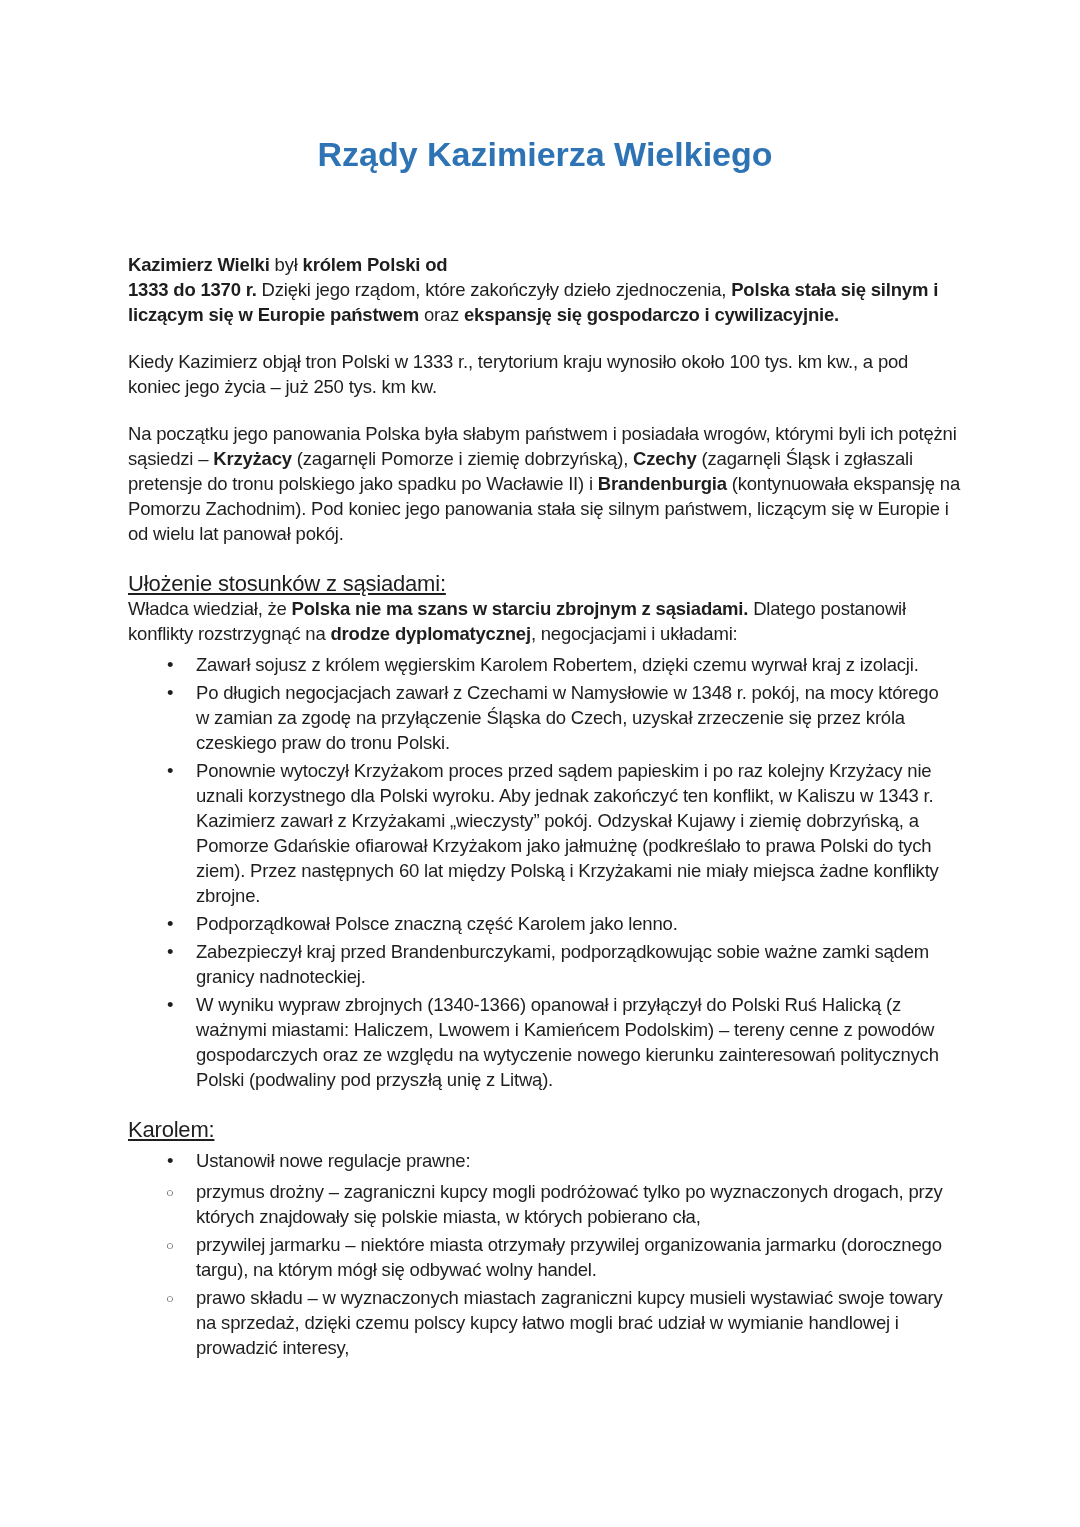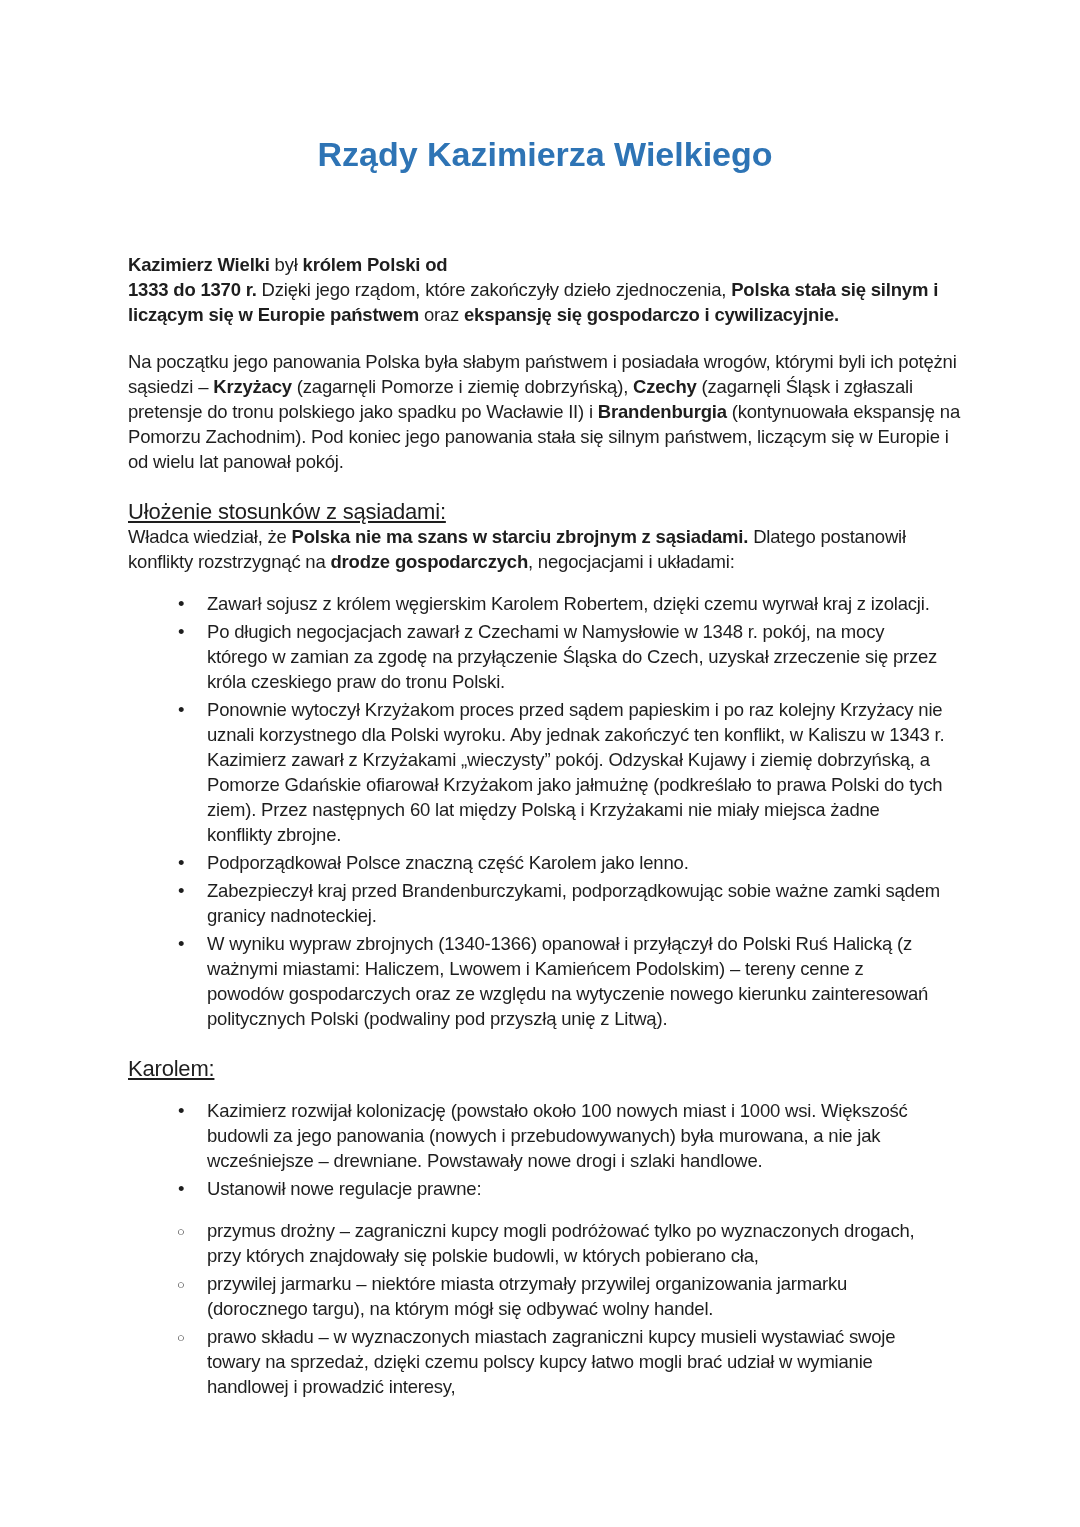--- a/index.html
+++ b/index.html
@@ -29,21 +29,21 @@
   .para { margin: 16px 0 22px 0; }
   .para.tight { margin: 0; }
   .heading {
     font-size: 22px;
     font-weight: 400;
     line-height: 25px;
     text-decoration: underline;
     text-underline-offset: 2px;
     margin: 25px 0 0 0;
   }
-  ul.list { list-style: none; margin: 17px; padding: 0; }
+  ul.list { list-style: none; margin: 6px; padding: 0; }
   ul.list > li { position: relative; padding-left: 62px; margin: 0 0 3px 0; }
   ul.list.disc > li::before {
     content: "\2022";
     position: absolute;
     left: 33px; top: 0;
   }
   ul.list.circle > li::before {
     content: "\25CB";
     position: absolute;
     left: 32px; top: 1px;
@@ -52,36 +52,36 @@
   b { font-weight: 700; }
 </style>
 </head>
 <body>
 
 <div class="page" style="color: rgb(30, 30, 30); background: rgb(255, 255, 255); border-radius: 32px;">
   <div class="doc">
     <h1 class="title" style="color: rgb(46, 116, 181);">Rządy Kazimierza Wielkiego</h1>
     <div>
         <p class="para"><b>Kazimierz Wielki</b> był <b>królem Polski od</b><br><b>1333 do 1370 r.</b> Dzięki jego rządom, które zakończyły dzieło zjednoczenia, <b>Polska stała się silnym i liczącym się w Europie państwem</b> oraz <b>ekspansję się gospodarczo i cywilizacyjnie.</b></p>
+        <p class="para">Kiedy Kazimierz objął tron Polski w 1333 r., terytorium kraju wynosiło około 100 tys. km kw., a pod koniec jego życia – już 250 tys. km kw.</p>
         <p class="para">Na początku jego panowania Polska była słabym państwem i posiadała wrogów, którymi byli ich potężni sąsiedzi – <b>Krzyżacy</b> (zagarnęli Pomorze i ziemię dobrzyńską), <b>Czechy</b> (zagarnęli Śląsk i zgłaszali pretensje do tronu polskiego jako spadku po Wacławie II) i <b>Brandenburgia</b> (kontynuowała ekspansję na Pomorzu Zachodnim). Pod koniec jego panowania stała się silnym państwem, liczącym się w Europie i od wielu lat panował pokój.</p>
         <h2 class="heading">Ułożenie stosunków z sąsiadami:</h2>
-        <p class="para tight">Władca wiedział, że <b>Polska nie ma szans w starciu zbrojnym z sąsiadami.</b> Dlatego postanowił konflikty rozstrzygnąć na <b>drodze gospodarczych</b>, negocjacjami i układami:</p>
+        <p class="para tight">Władca wiedział, że <b>Polska nie ma szans w starciu zbrojnym z sąsiadami.</b> Dlatego postanowił konflikty rozstrzygnąć na <b>drodze dyplomatycznej</b>, negocjacjami i układami:</p>
         <ul class="list disc">
           <li>Zawarł sojusz z królem węgierskim Karolem Robertem, dzięki czemu wyrwał kraj z izolacji.</li>
           <li>Po długich negocjacjach zawarł z Czechami w Namysłowie w 1348 r. pokój, na mocy którego w zamian za zgodę na przyłączenie Śląska do Czech, uzyskał zrzeczenie się przez króla czeskiego praw do tronu Polski.</li>
           <li>Ponownie wytoczył Krzyżakom proces przed sądem papieskim i po raz kolejny Krzyżacy nie uznali korzystnego dla Polski wyroku. Aby jednak zakończyć ten konflikt, w Kaliszu w 1343 r. Kazimierz zawarł z Krzyżakami „wieczysty” pokój. Odzyskał Kujawy i ziemię dobrzyńską, a Pomorze Gdańskie ofiarował Krzyżakom jako jałmużnę (podkreślało to prawa Polski do tych ziem). Przez następnych 60 lat między Polską i Krzyżakami nie miały miejsca żadne konflikty zbrojne.</li>
           <li>Podporządkował Polsce znaczną część Karolem jako lenno.</li>
           <li>Zabezpieczył kraj przed Brandenburczykami, podporządkowując sobie ważne zamki sądem granicy nadnoteckiej.</li>
           <li>W wyniku wypraw zbrojnych (1340-1366) opanował i przyłączył do Polski Ruś Halicką (z ważnymi miastami: Haliczem, Lwowem i Kamieńcem Podolskim) – tereny cenne z powodów gospodarczych oraz ze względu na wytyczenie nowego kierunku zainteresowań politycznych Polski (podwaliny pod przyszłą unię z Litwą).</li>
         </ul>
         <h2 class="heading">Karolem:</h2>
         <ul class="list disc">
-          <li>Kazimierz rozwijał kolonizację (powstało około 100 nowych miast i 1000 wsi. Większość budowli za jego panowania (nowych i przebudowywanych) była murowana, a nie jak wcześniejsze – drewniane. Powstawały nowe drogi i szlaki handlowe.</li>
           <li>Ustanowił nowe regulacje prawne:</li>
         </ul>
         <ul class="list circle">
-          <li>przymus drożny – zagraniczni kupcy mogli podróżować tylko po wyznaczonych drogach, przy których znajdowały się polskie budowli, w których pobierano cła,</li>
+          <li>przymus drożny – zagraniczni kupcy mogli podróżować tylko po wyznaczonych drogach, przy których znajdowały się polskie miasta, w których pobierano cła,</li>
           <li>przywilej jarmarku – niektóre miasta otrzymały przywilej organizowania jarmarku (dorocznego targu), na którym mógł się odbywać wolny handel.</li>
           <li>prawo składu – w wyznaczonych miastach zagraniczni kupcy musieli wystawiać swoje towary na sprzedaż, dzięki czemu polscy kupcy łatwo mogli brać udział w wymianie handlowej i prowadzić interesy,</li>
         </ul>
       </div>
   </div>
 </div>
 
 </body></html>

